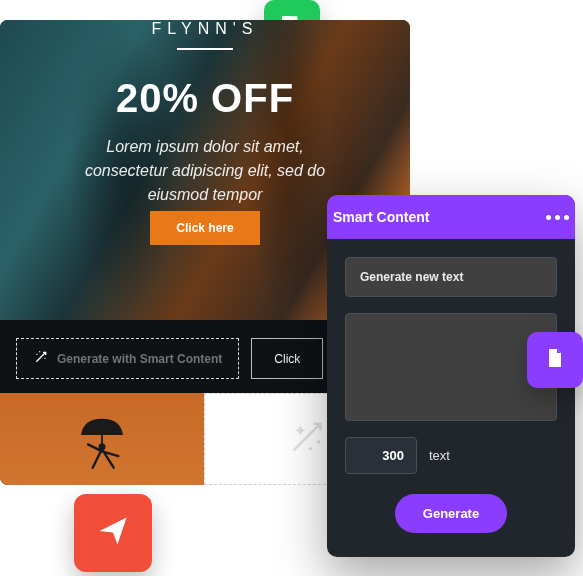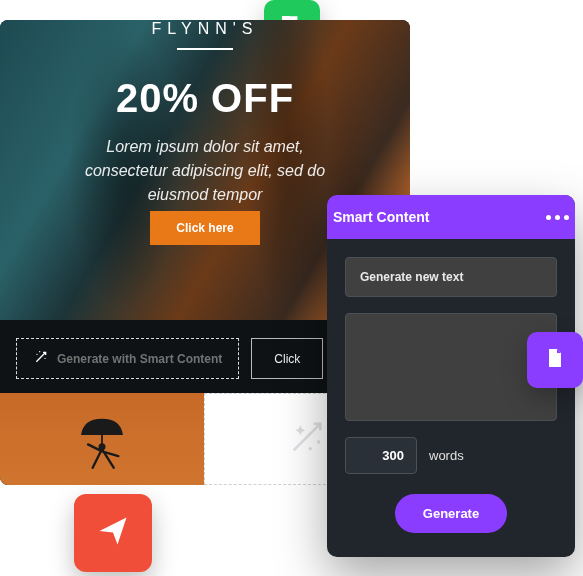--- a/index.html
+++ b/index.html
@@ -290,21 +290,21 @@
       <span></span>
     </div>
   </div>
   <div class="panel-body">
     <div class="field single">
       <span>Generate new text</span>
     </div>
     <textarea class="field area" style=""></textarea>
     <div class="row">
       <input class="num-input" value="300" style="">
-      <span class="unit">words</span>
+      <span class="unit">text</span>
     </div>
     <button class="generate-btn">Generate</button>
   </div>
 </div>
 
 <div class="app-tile tile-purple">
   <span>
     <svg width="24" height="24" viewBox="0 0 24 24">
         <path fill="#fff" d="M6 3h8l4 4v14H6z"></path>
         <path fill="#8a3dff" d="M14 3v4h4z"></path>

